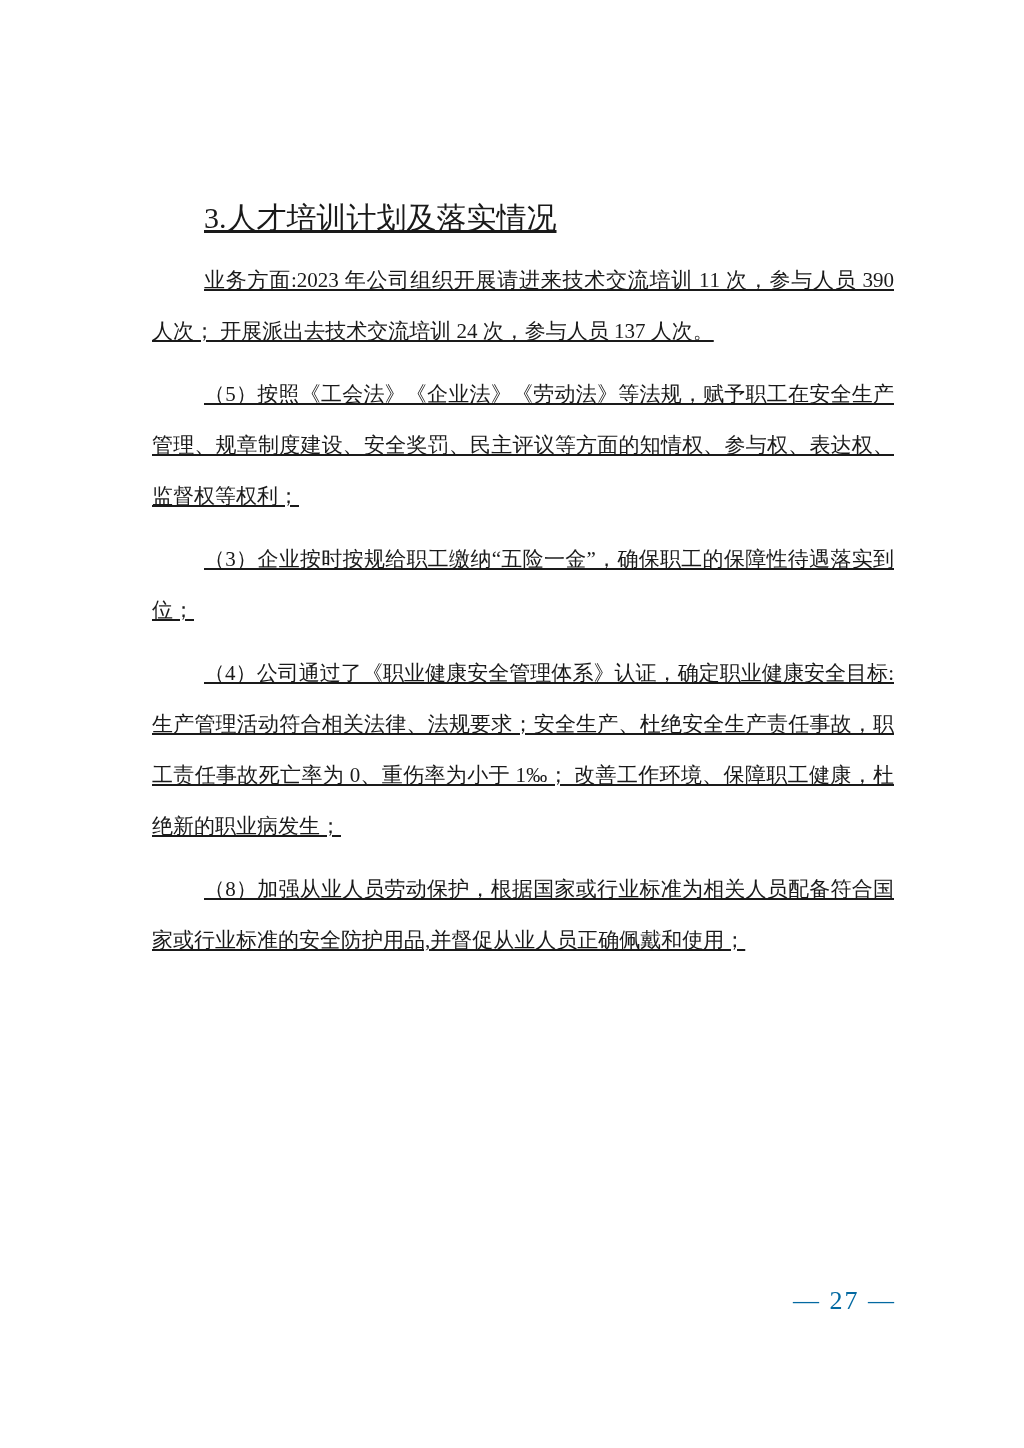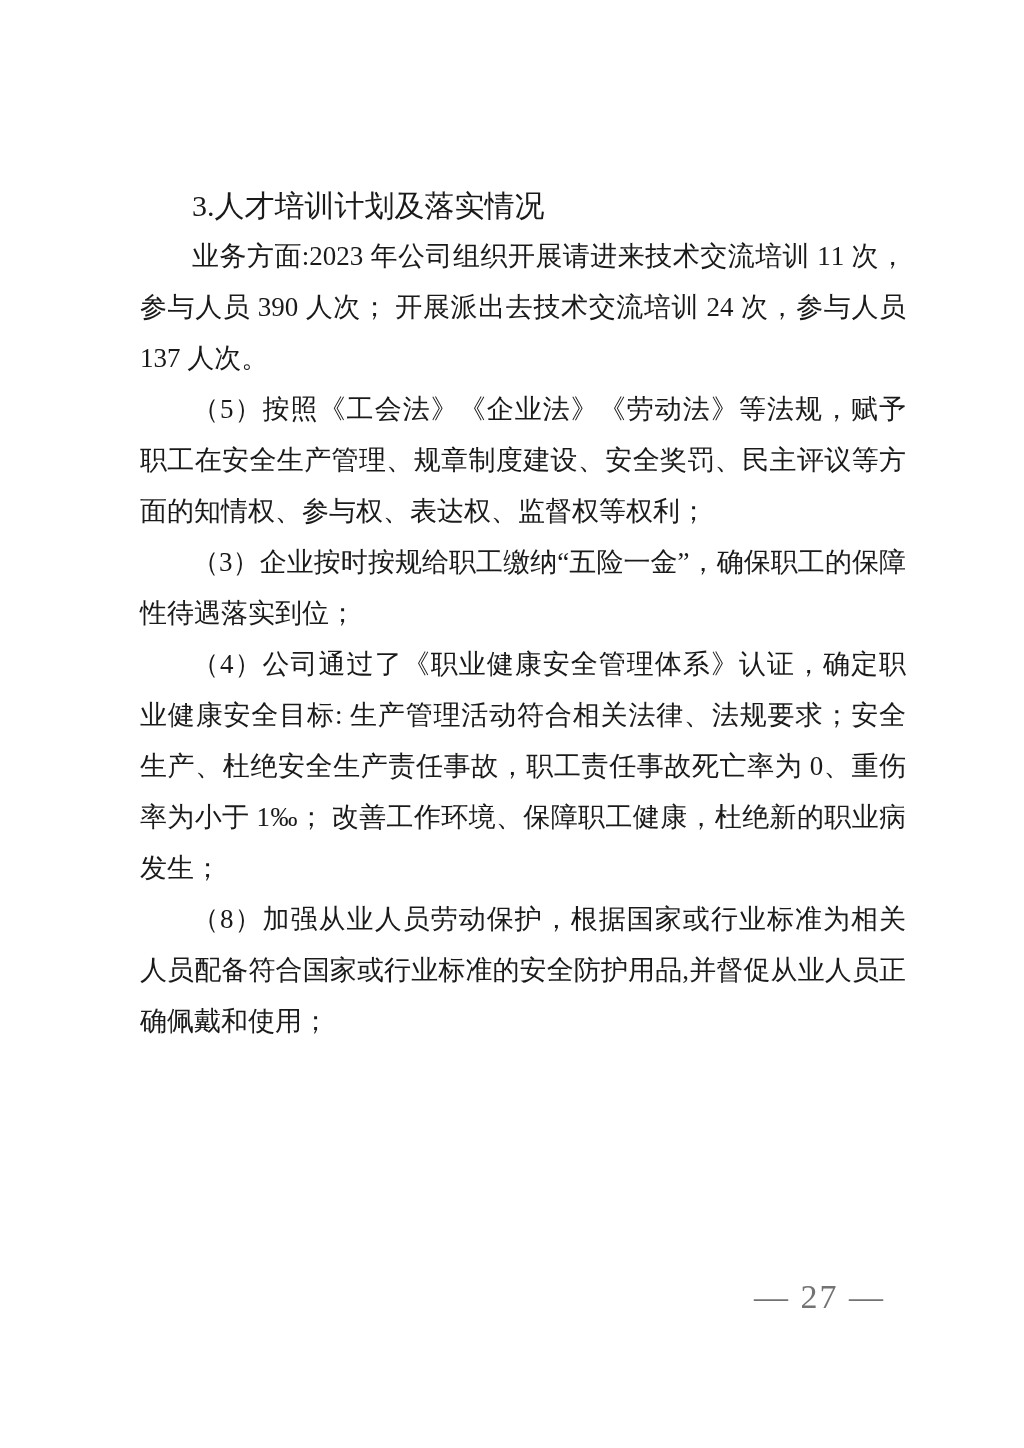--- a/index.html
+++ b/index.html
@@ -17,41 +17,42 @@
     font-family: "Liberation Serif", "DejaVu Serif", serif;
     overflow: hidden;
   }
   .content {
     position: absolute;
     left: 140px;
     top: 180px;
     width: 766px;
   }
   .doc-block {
-    margin: 0;
+    margin: 12px;
     padding: 0;
     text-indent: 52px;
     line-height: 51px;
     font-kerning: none;
+    text-decoration: underline;
   }
   .doc-paragraph {
-    font-size: 27px;
+    font-size: 21px;
     text-align: justify;
   }
   .doc-heading {
     font-size: 30px;
     font-weight: normal;
     text-align: left;
   }
   .page-footer {
     position: absolute;
-    right: 139px;
+    right: 128px;
     bottom: 132px;
-    font-size: 34px;
-    color: #737373;
+    font-size: 26px;
+    color: #0369a1;
     letter-spacing: 2px;
   }
 </style>
 </head>
 <body>
 
 <div class="page">
 
   <div class="content">
     <p class="doc-block doc-heading">3.人才培训计划及落实情况</p>

